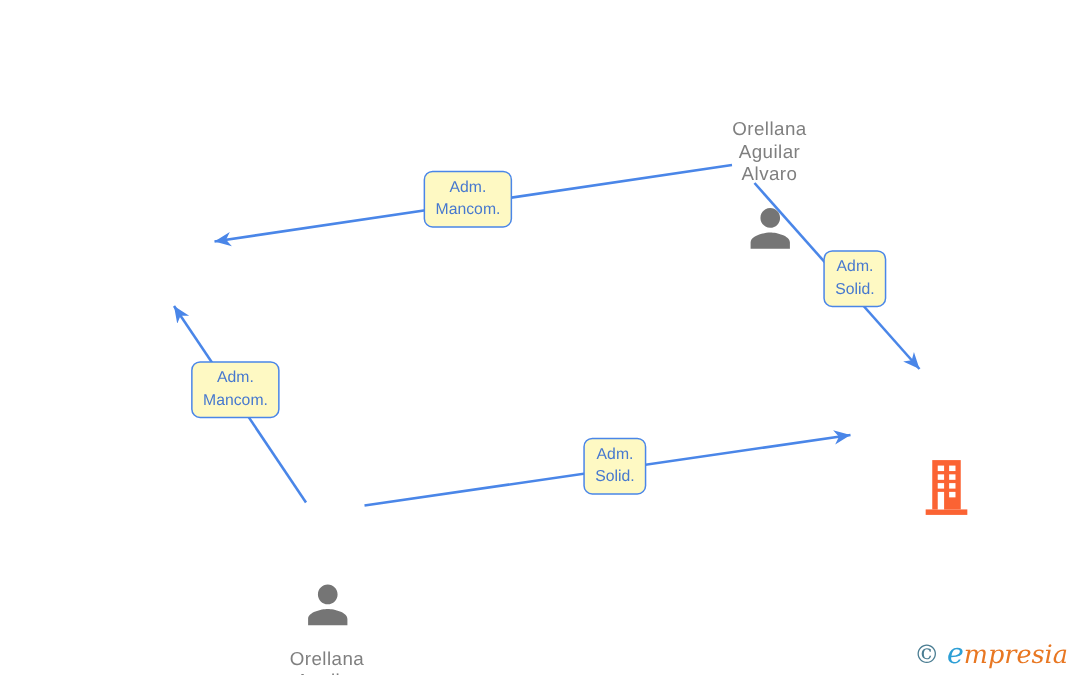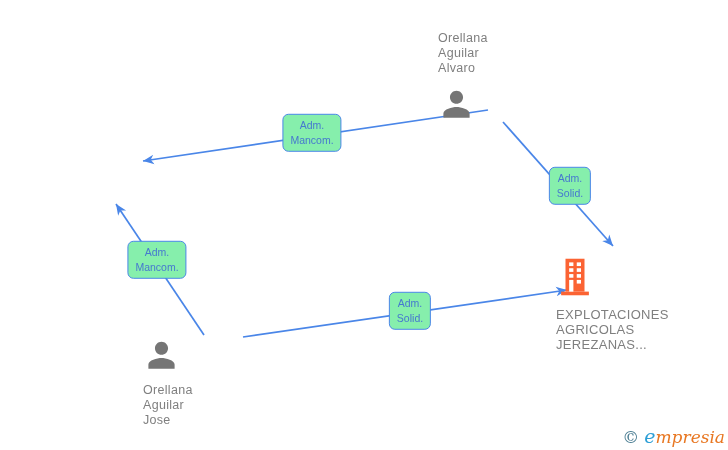--- a/index.html
+++ b/index.html
@@ -20,52 +20,53 @@
   }
   svg.edges line {
     stroke: var(--edge-blue, #4a86e8);
     stroke-width: 1.7;
   }
   .arrowhead { fill: var(--edge-blue, #4a86e8); }
   .edge-label {
     position: absolute;
     z-index: 3;
     transform: translate(-50%, -50%);
-    background: #86efac;
+    background: #fef9c3;
     border: 1.5px solid var(--edge-blue, #4a86e8);
     border-radius: 6px;
     color: var(--label-text, #4678cf);
     font-size: 10.5px;
     line-height: 1.45;
     padding: 3px 7px;
     text-align: center;
     white-space: pre-line;
   }
   .node {
     position: absolute;
     z-index: 2;
     transform: translateX(-50%);
     width: 150px;
-    text-align: left;
+    text-align: center;
+    margin-top: 48px;
   }
   .node-label {
     color: var(--node-text, #7f7f7f);
     font-size: 12.5px;
     line-height: 15px;
     white-space: pre-line;
     letter-spacing: 0.3px;
   }
   .node-icon { display: inline-block; }
   .icon-gray   { fill: var(--node-gray, #757575); }
   .icon-orange { fill: var(--building-orange, #fb6333); }
   .node-label.above { margin-bottom: 9px; }
   .node-label.below { margin-top: 6px; }
   .logo {
     position: absolute;
-    right: 3px;
+    right: 16px;
     bottom: 3px;
     z-index: 4;
     font-family: "DejaVu Serif", serif;
     font-style: italic;
     font-size: 17px;
     line-height: 20px;
     cursor: pointer;
   }
   .logo-copy { color: var(--logo-copyright, #4a7d92); margin-right: 5px; font-style: normal; }
   .logo-e    { color: var(--logo-letter, #2d9fd6); font-size: 19px; }
@@ -115,23 +116,20 @@
         <rect x="9" y="3" width="2.9" height="2.5"></rect>
           <rect x="14.2" y="3" width="2.9" height="2.5"></rect>
         <rect x="9" y="7" width="2.9" height="2.5"></rect>
           <rect x="14.2" y="7" width="2.9" height="2.5"></rect>
         <rect x="9" y="11" width="2.9" height="2.5"></rect>
           <rect x="14.2" y="11" width="2.9" height="2.5"></rect>
         <rect x="9" y="15" width="2.9" height="8"></rect>  
           <rect x="14.2" y="15" width="2.9" height="2.5"></rect>
       </g>
     </svg>
-    <div class="node-label below" style="font-size:13px">EXPLOTACIONES
-AGRICOLAS
-JEREZANAS...</div>
   </div>
 
   <div class="node" style="left:218px; top:336px">
     <svg class="node-icon icon-gray" width="37" height="37" viewBox="0 0 24 24">
       <path d="M12 12.2c2.35 0 4.25-1.9 4.25-4.25S14.35 3.7 12 3.7 7.75 5.6 7.75 7.95 9.65 12.2 12 12.2zm0 2.1c-2.84 0-8.5 1.43-8.5 4.25v2.75h17v-2.75c0-2.82-5.66-4.25-8.5-4.25z"></path>
     </svg>
     <div class="node-label below">Orellana
 Aguilar
 Jose</div>
   </div>

